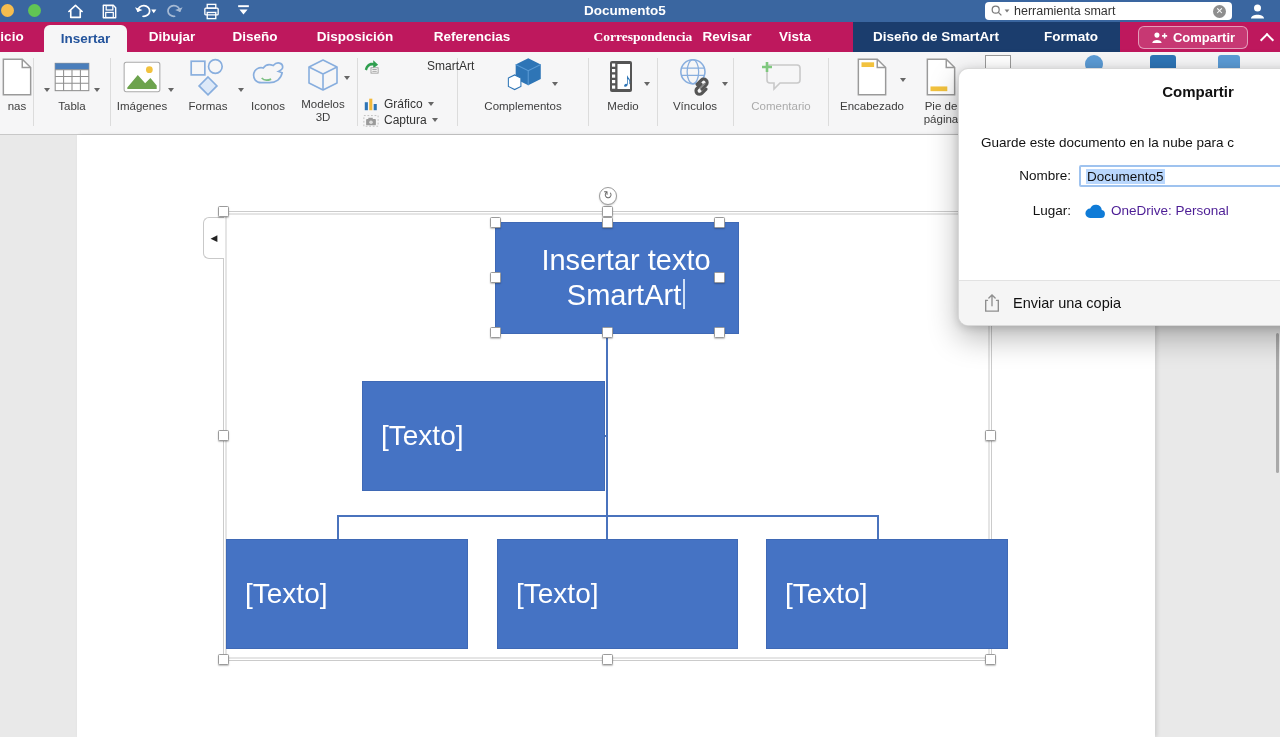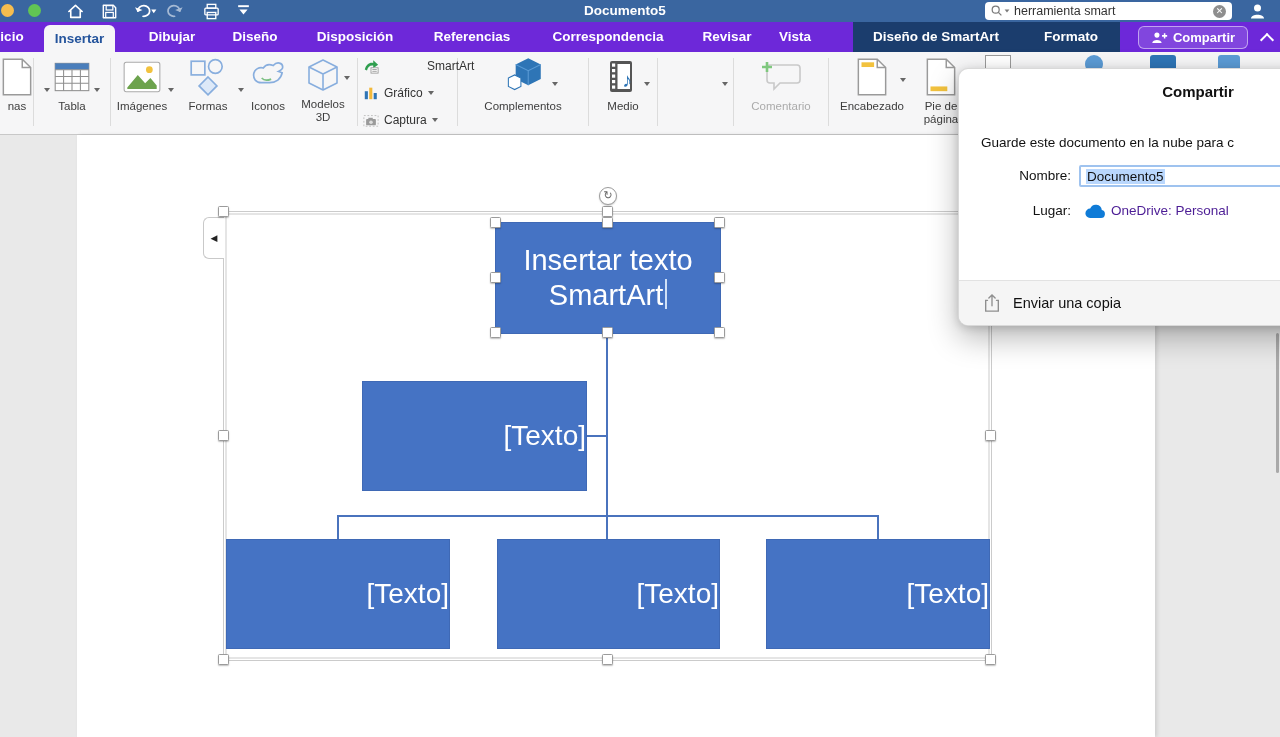--- a/index.html
+++ b/index.html
@@ -11,25 +11,25 @@
   .tlight{position:absolute;top:4px;width:13px;height:13px;border-radius:50%;}
   .tbicon{position:absolute;top:2px;width:19px;height:19px;}
   .tbtitle{position:absolute;left:475px;top:3px;width:300px;text-align:center;
            color:#fff;font-size:13.5px;font-weight:bold;}
   .searchbox{position:absolute;left:985px;top:2px;width:247px;height:18px;background:#fff;
              border-radius:4px;display:flex;align-items:center;}
   .searchtxt{font-size:12.5px;color:#333;margin-left:4px;white-space:nowrap;}
   .clearbtn{position:absolute;right:6px;top:2.5px;width:13px;height:13px;border-radius:50%;
             background:#8e8e8e;color:#fff;font-size:9px;line-height:13px;text-align:center;}
   
-  .tabrow{position:absolute;left:0;top:22px;width:1280px;height:30px;background:#6d28d9;}
+  .tabrow{position:absolute;left:0;top:22px;width:1280px;height:30px;background:#be185d;}
   .ctxblock{position:absolute;left:853px;top:0;width:267px;height:30px;background:#1b3d6d;}
   .tab{position:absolute;top:0;height:30px;line-height:30px;color:#fff;font-size:13.5px;
        font-weight:bold;transform:translateX(-50%);white-space:nowrap;}
-  .activetab{position:absolute;left:44px;top:3px;width:71px;height:27px;background:#f6f6f7;
+  .activetab{position:absolute;left:44px;top:3px;width:83px;height:27px;background:#f6f6f7;
              border-radius:6px 6px 0 0;text-align:center;line-height:27px;color:#24549c;
              font-size:13.5px;font-weight:bold;}
   .sharebtn{position:absolute;left:1138px;top:4px;width:110px;height:23px;border-radius:6px;
             background:rgba(255,255,255,0.14);border:1px solid rgba(255,255,255,0.5);
             display:flex;align-items:center;justify-content:center;gap:5px;
             color:#fff;font-size:13px;font-weight:bold;box-sizing:border-box;}
   .chevup{position:absolute;left:1262px;top:13px;width:8px;height:8px;
           border-left:2px solid #fff;border-top:2px solid #fff;transform:rotate(45deg);}
   
   .ribbon{position:absolute;left:0;top:52px;width:1280px;height:82px;background:#f6f6f7;
@@ -52,21 +52,21 @@
            border:1px solid #cbcbcb;box-shadow:inset 0 0 0 1.5px #fff,inset 0 0 0 2.5px #cbcbcb;}
   .handle{position:absolute;width:9px;height:9px;background:#fff;border:1px solid #9b9b9b;
           border-radius:1.5px;box-shadow:0 1px 1.5px rgba(0,0,0,0.25);z-index:6;}
   .rothandle{position:absolute;width:16px;height:16px;border-radius:50%;background:#fff;
              border:1px solid #9b9b9b;box-shadow:0 1px 1.5px rgba(0,0,0,0.2);color:#666;
              font-size:11px;line-height:15px;text-align:center;z-index:6;}
   .paneToggle{position:absolute;width:20px;height:40px;background:#fff;border:1px solid #c9c9c9;
               border-right:none;border-radius:6px 0 0 6px;display:flex;align-items:center;
               justify-content:center;font-size:9px;color:#222;z-index:5;}
   .node{position:absolute;background:#4573c4;border:1px solid #3f69b5;display:flex;
-        align-items:center;justify-content:flex-end;color:#fff;text-align:center;z-index:3;}
+        align-items:center;justify-content:flex-start;color:#fff;text-align:center;z-index:3;padding-left:18px;}
   .conn{position:absolute;background:#4a73bd;z-index:2;}
   .cursorbar{display:inline-block;width:2px;height:30px;background:#cfe0f7;margin-left:2px;
              vertical-align:-4px;}
   .sbthumb{position:absolute;left:1276px;top:333px;width:3px;height:140px;background:#a9a9a9;
            border-radius:2px;}
   
   .popover{position:absolute;left:958px;top:68px;width:480px;height:258px;background:#fff;
            border:1px solid rgba(0,0,0,0.15);border-radius:10px;z-index:50;
            box-shadow:0 12px 30px rgba(0,0,0,0.28),0 2px 8px rgba(0,0,0,0.15);
            box-sizing:border-box;overflow:hidden;}
@@ -155,21 +155,21 @@
 
   <div class="tabrow">
     <div class="ctxblock"></div>
 
     <div class="tab" style="left:12px;">icio</div>
     <div class="activetab">Insertar</div>
     <div class="tab" style="left:172px;">Dibujar</div>
     <div class="tab" style="left:255px;">Diseño</div>
     <div class="tab" style="left:355px;">Disposición</div>
     <div class="tab" style="left:472px;">Referencias</div>
-    <div class="tab" style="left:608px;">Correspondencia</div>
+    <div class="tab" style="left:643px;font-family:Liberation Serif, serif;">Correspondencia</div>
     <div class="tab" style="left:727px;">Revisar</div>
     <div class="tab" style="left:795px;">Vista</div>
     <div class="tab" style="left:936px;">Diseño de SmartArt</div>
     <div class="tab" style="left:1071px;">Formato</div>
 
     <div class="sharebtn">
       <span style="display:flex;">
         <svg viewBox="0 0 20 16" width="17" height="14">
             <circle cx="7" cy="4.6" r="3" fill="#fff"></circle>
             <path d="M1.5 14 C1.5 9.3 12.5 9.3 12.5 14 Z" fill="#fff"></path>
@@ -249,21 +249,21 @@
 
     <div class="menurow" style="left:363px;top:4px;gap:48px;">
       <svg viewBox="0 0 18 18" width="16" height="16">
           <path d="M2 13 C3.5 7 7.5 4.5 11.5 5.5 L11.5 2.5 L17 7.5 L11.5 11.5 L11.5 8.5 C8 8 5.5 10 4.5 14 Z" fill="#2f9e4f"></path>
           <rect x="9" y="11" width="8" height="6" fill="#fff" stroke="#9a9a9a"></rect>
           <path d="M10.5 13 h5 M10.5 15 h5" stroke="#9a9a9a"></path>
         </svg>
       <span class="menulabel">SmartArt</span>
       <span class="dd"></span>
     </div>
-    <div class="menurow" style="left:363px;top:31px;">
+    <div class="menurow" style="left:363px;top:42px;">
       <svg viewBox="0 0 18 18" width="16" height="16">
           <rect x="2" y="7" width="3.5" height="9" fill="#2e75b6"></rect>
           <rect x="7" y="3" width="3.5" height="13" fill="#f2b93b"></rect>
           <rect x="12" y="9" width="3.5" height="7" fill="#2e75b6"></rect>
         </svg>
       <span class="menulabel">Gráfico</span>
       <span class="dd"></span>
     </div>
     <div class="menurow" style="left:363px;top:58px;">
       <svg viewBox="0 0 18 18" width="16" height="16">
@@ -296,20 +296,33 @@
             <rect x="9" y="23" width="3.2" height="3.2"></rect>
             <rect x="9" y="28.5" width="3.2" height="3.2"></rect>
             <rect x="14.5" y="7" width="12.5" height="25"></rect>
           </g>
           <text x="19" y="30" font-size="20" font-weight="bold" fill="#2e75b6">♪</text>
         </svg>
       <div class="riblabel">Medio</div>
     </div>
     <span class="dd ddpos" style="left:644px;top:30px;"></span>
 
+    <div class="ribbtn" style="left:660px;width:70px;">
+      <svg viewBox="0 0 40 40" width="42" height="42">
+          <circle cx="18" cy="15" r="11.5" fill="none" stroke="#88aede" stroke-width="1.5"></circle>
+          <ellipse cx="18" cy="15" rx="5.5" ry="11.5" fill="none" stroke="#88aede" stroke-width="1.2"></ellipse>
+          <path d="M7 11.5 H29 M7 18.5 H29" stroke="#88aede" stroke-width="1.2" fill="none"></path>
+          <g stroke="#555" stroke-width="3" fill="none" stroke-linecap="round">
+            <path d="M22 27 l4 -4 a3.2 3.2 0 0 1 4.6 4.6 l-4 4"></path>
+            <path d="M30.5 31.5 l-4 4 a3.2 3.2 0 0 1 -4.6 -4.6 l4 -4"></path>
+          </g>
+          <path d="M24.5 31 l5 -5" stroke="#888" stroke-width="1.6"></path>
+        </svg>
+      <div class="riblabel">Vínculos</div>
+    </div>
     <span class="dd ddpos" style="left:722px;top:30px;"></span>
 
     <div class="ribbtn disabled" style="left:738px;width:86px;">
       <svg viewBox="0 0 44 38" width="44" height="42">
           <path d="M11 7 H38 a3 3 0 0 1 3 3 V22 a3 3 0 0 1 -3 3 H21 l-6 6 v-6 h-4 a3 3 0 0 1 -3 -3 V10 a3 3 0 0 1 3 -3 Z" fill="none" stroke="#c9c9c9" stroke-width="1.6"></path>
           <path d="M8 4 v10 M3 9 h10" stroke="#7fc87e" stroke-width="2.6"></path>
         </svg>
       <div class="riblabel">Comentario</div>
     </div>
 

